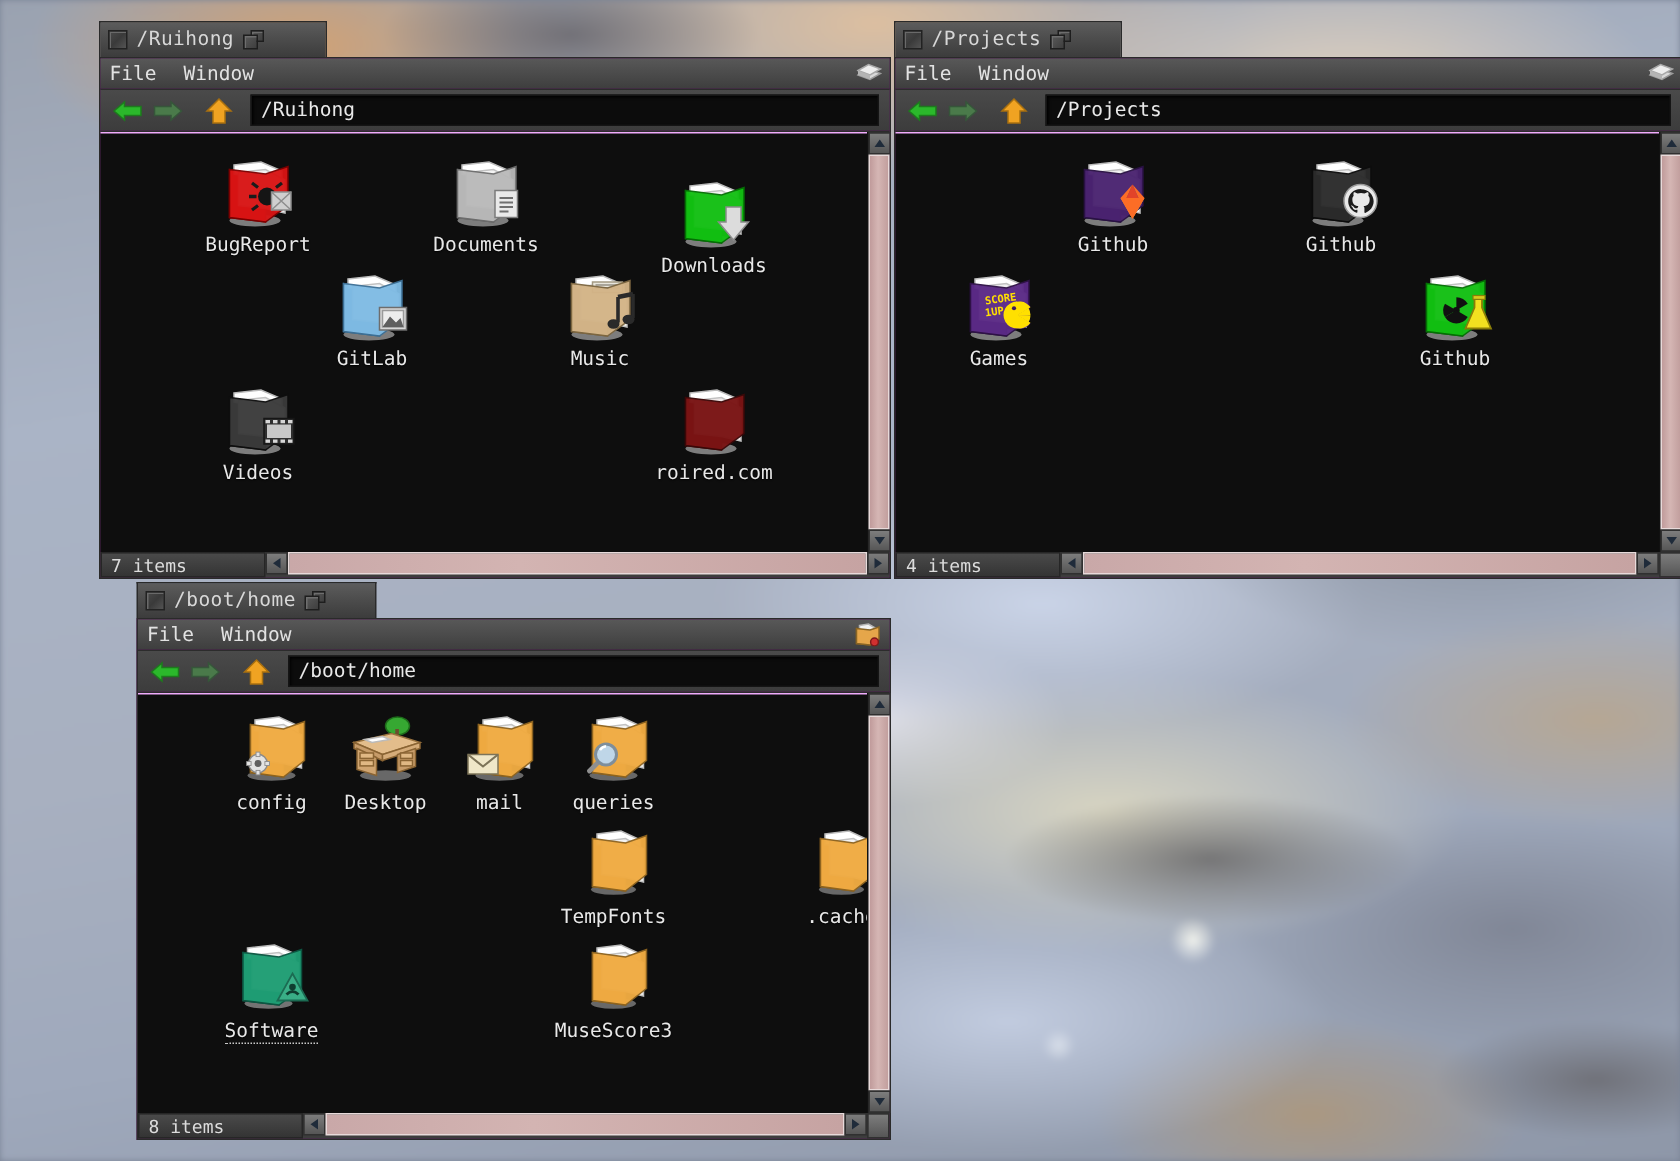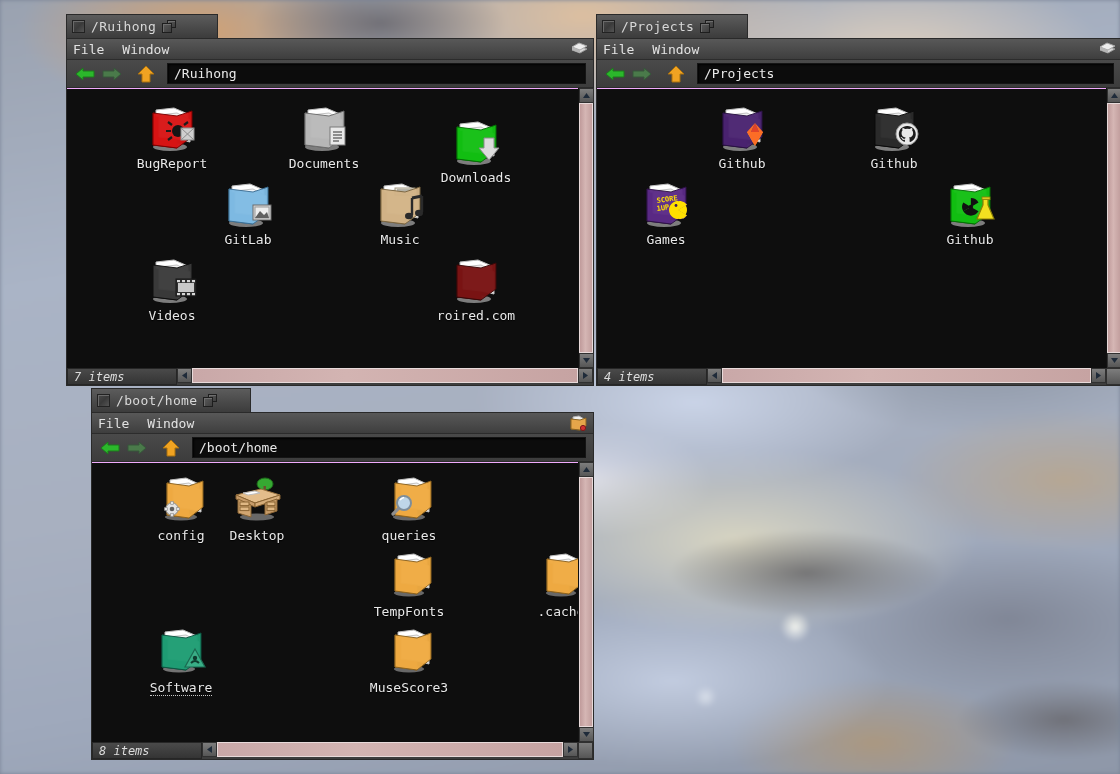--- a/index.html
+++ b/index.html
@@ -153,21 +153,21 @@
   .vscroll .sb-thumb {
     background: linear-gradient(90deg,#c09b9b,#d5b6b4 45%,#c29f9e);
   }
 
   .statusrow { height: 17px; display: flex; align-items: stretch; background: #3d3d3d; }
   .statuscount {
     width: 110px; background: linear-gradient(180deg,#4a4a4a,#343434);
     border: 1px solid #262626;
     color: #dcdcdc; font-size: 12px;
     font-family: "DejaVu Sans Mono", monospace;
-    display: flex; align-items: center; padding-left: 6px; font-style: italic;
+    display: flex; align-items: center; padding-left: 6px;
   }
   .resize-grip { width: 15px; background: linear-gradient(180deg,#7d7d7d,#565656); border:1px solid #303030;}
 </style>
 </head>
 <body>
 
 <div id="desktop"></div>
 
 <div class="window" style="left:34px; top:14px; width:528px; height:372px;">
 
@@ -617,20 +617,34 @@
                 <rect x="11" y="34" width="9" height="3.6"></rect>
                 <rect x="38" y="29" width="8" height="3.6"></rect>
                 <rect x="38" y="34" width="8" height="3.6"></rect>
               </g>
               <polygon points="14,20 26,18 31,20 19,22" fill="#ffffff" stroke="#bbb"></polygon>
             </svg>
           </div>
           <div class="lbl">Desktop</div>
         </div>
 
+        <div class="pose" style="left:198px; top:10px;">
+          <div class="ico">
+            <svg width="56" height="54" viewBox="0 0 56 54">
+              <ellipse cx="28" cy="44" rx="16" ry="3.5" fill="#d8d8d8" opacity=".45"></ellipse>
+              <polygon points="14,10 14,42 36,45 36,13" fill="#b88434" stroke="#7a571c"></polygon>
+              <polygon points="17,7 33,5 46,11 46,18 33,16 17,14" fill="#ffffff" stroke="#bbbbbb"></polygon>
+              <polygon points="20,12 36,10 48,17 48,39 36,36 20,34" fill="#f4f4f4" stroke="#c2c2c2"></polygon>
+              <polygon points="14,10 36,13 50,8 50,34 36,45 14,42" fill="#f0ab42" stroke="#8e6420" opacity=".97"></polygon>
+              <rect x="7" y="30" width="20" height="13" fill="#efe7c8" stroke="#7d7458"></rect>
+              <polyline points="7,30 17,38 27,30" fill="none" stroke="#7d7458" stroke-width="1.4"></polyline>
+            </svg>
+          </div>
+          <div class="lbl">mail</div>
+        </div>
 
         <div class="pose" style="left:274px; top:10px;">
           <div class="ico">
             <svg width="56" height="54" viewBox="0 0 56 54">
               <ellipse cx="28" cy="44" rx="16" ry="3.5" fill="#d8d8d8" opacity=".45"></ellipse>
               <polygon points="14,10 14,42 36,45 36,13" fill="#b88434" stroke="#7a571c"></polygon>
               <polygon points="17,7 33,5 46,11 46,18 33,16 17,14" fill="#ffffff" stroke="#bbbbbb"></polygon>
               <polygon points="20,12 36,10 48,17 48,39 36,36 20,34" fill="#f4f4f4" stroke="#c2c2c2"></polygon>
               <polygon points="14,10 36,13 50,8 50,34 36,45 14,42" fill="#f0ab42" stroke="#8e6420" opacity=".97"></polygon>
               <line x1="12" y1="41" x2="20" y2="33" stroke="#8f8f8f" stroke-width="3.2" stroke-linecap="round"></line>

